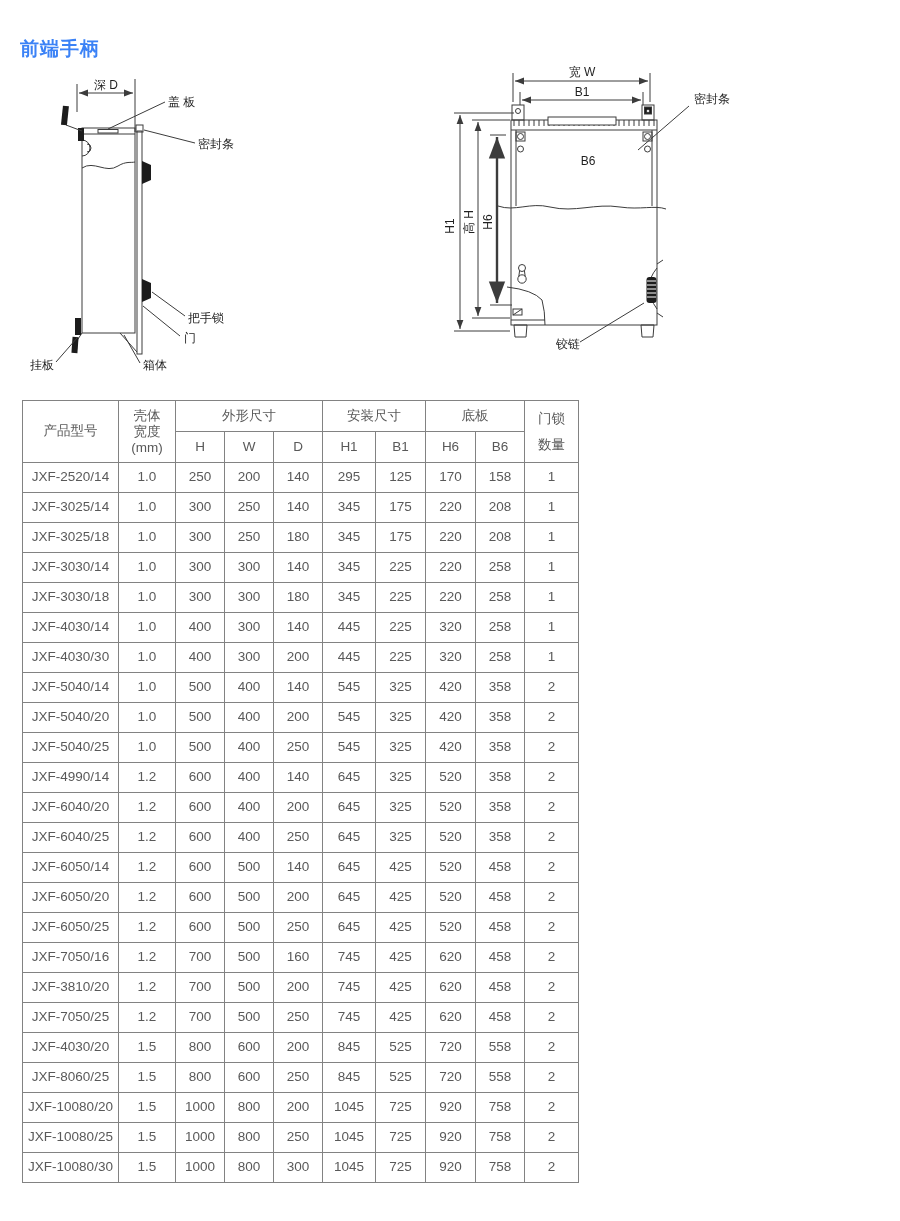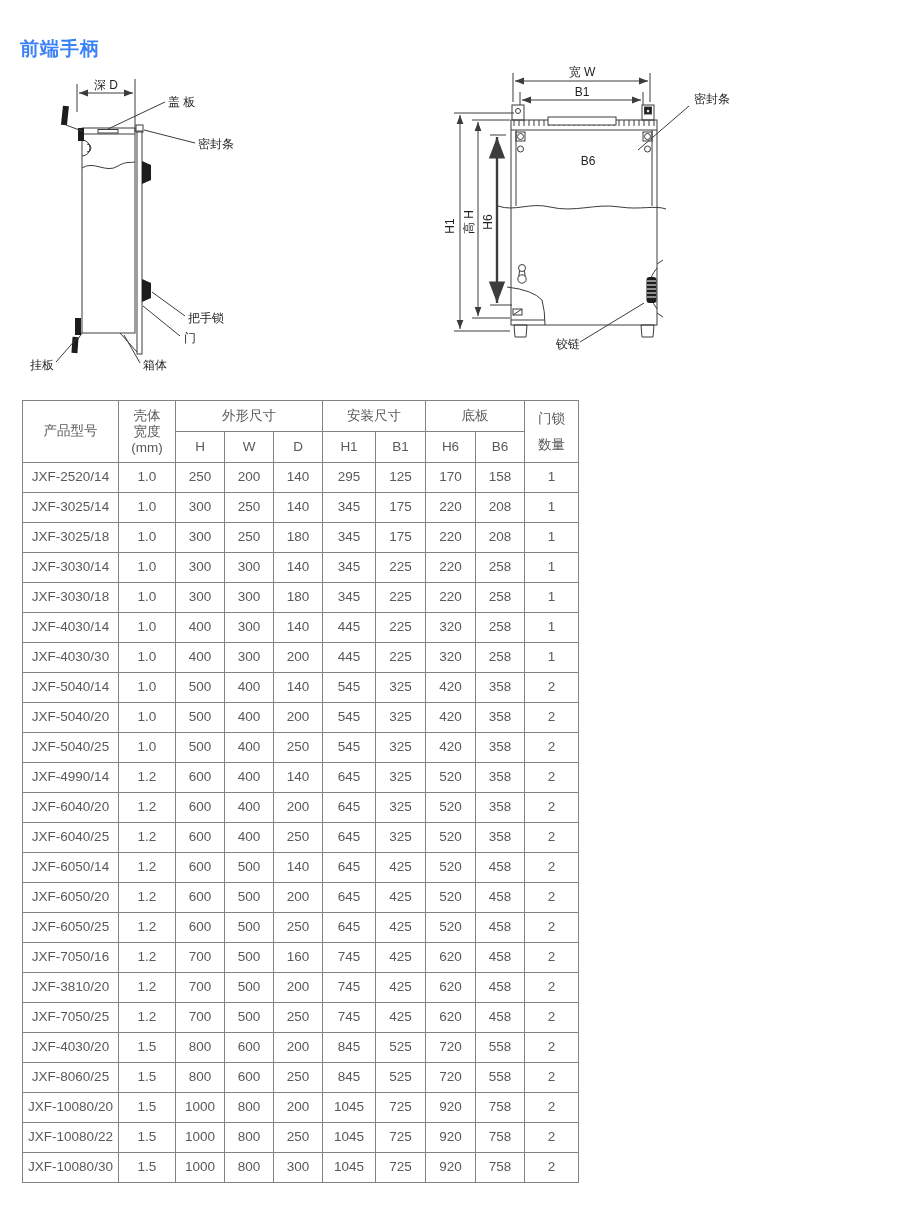--- a/index.html
+++ b/index.html
@@ -444,21 +444,21 @@
         <td>1000</td>
         <td>800</td>
         <td>200</td>
         <td>1045</td>
         <td>725</td>
         <td>920</td>
         <td>758</td>
         <td>2</td>
       </tr>
       <tr>
-        <td>JXF-10080/22</td>
+        <td>JXF-10080/25</td>
         <td>1.5</td>
         <td>1000</td>
         <td>800</td>
         <td>250</td>
         <td>1045</td>
         <td>725</td>
         <td>920</td>
         <td>758</td>
         <td>2</td>
       </tr>

